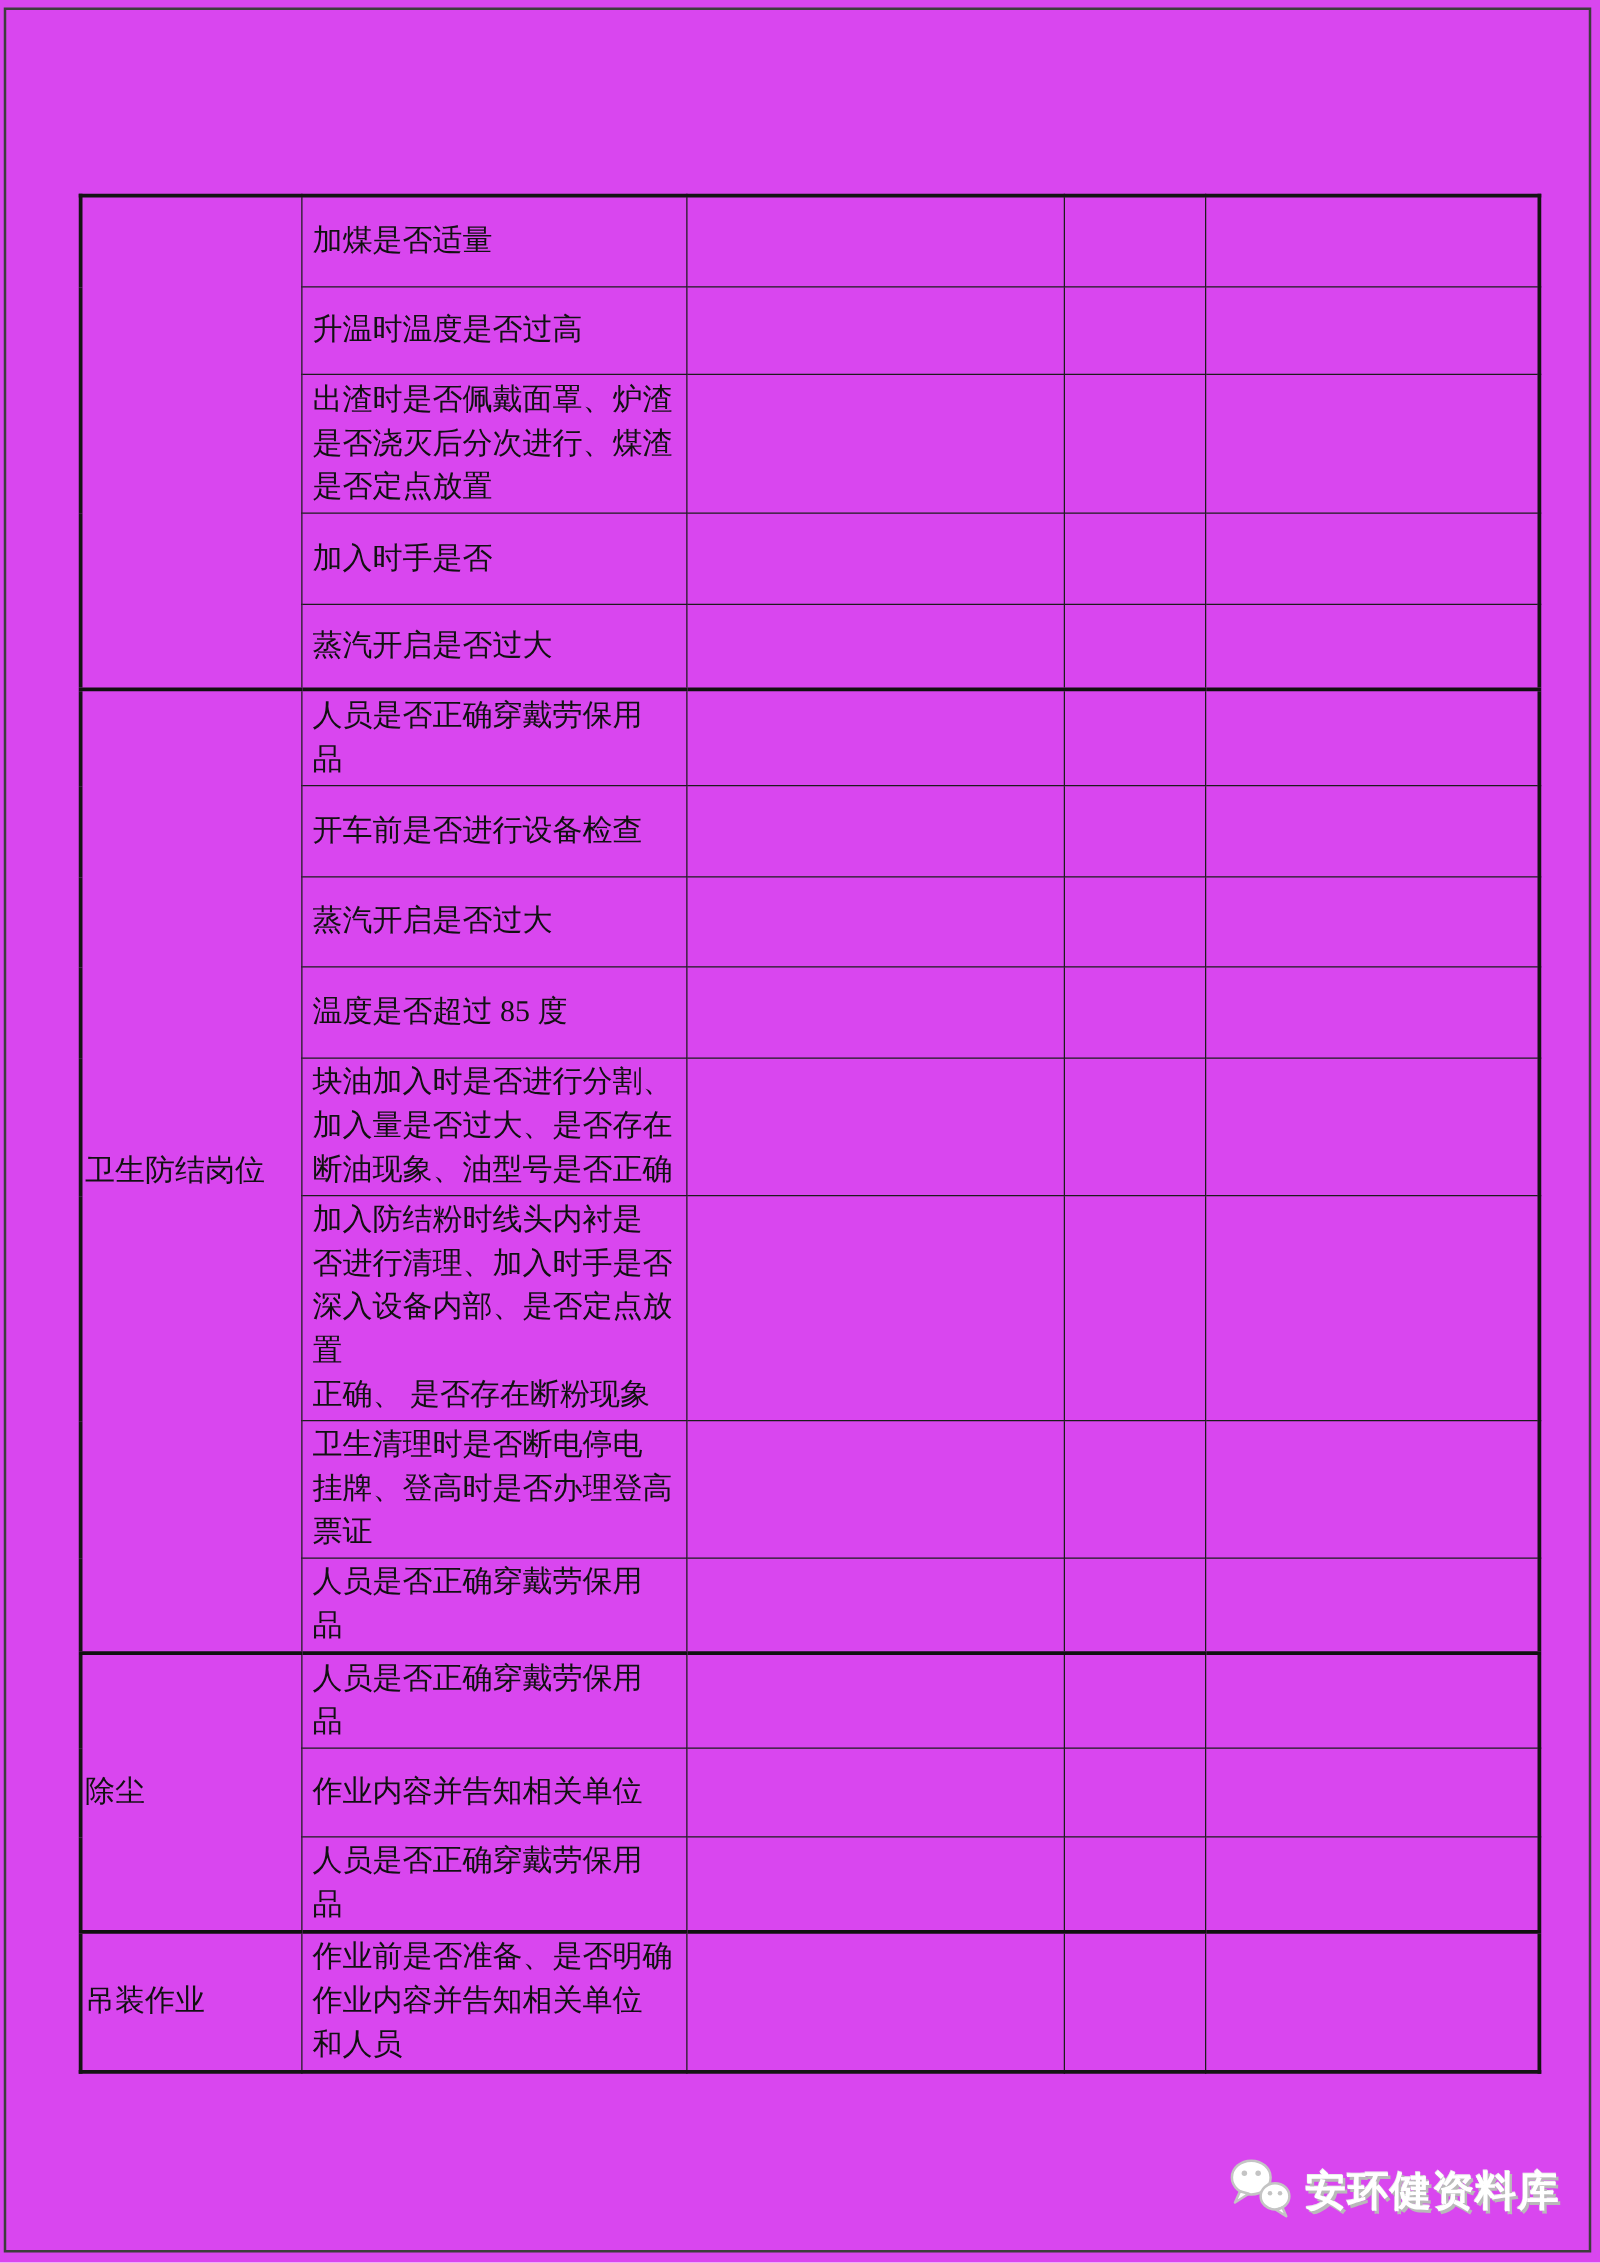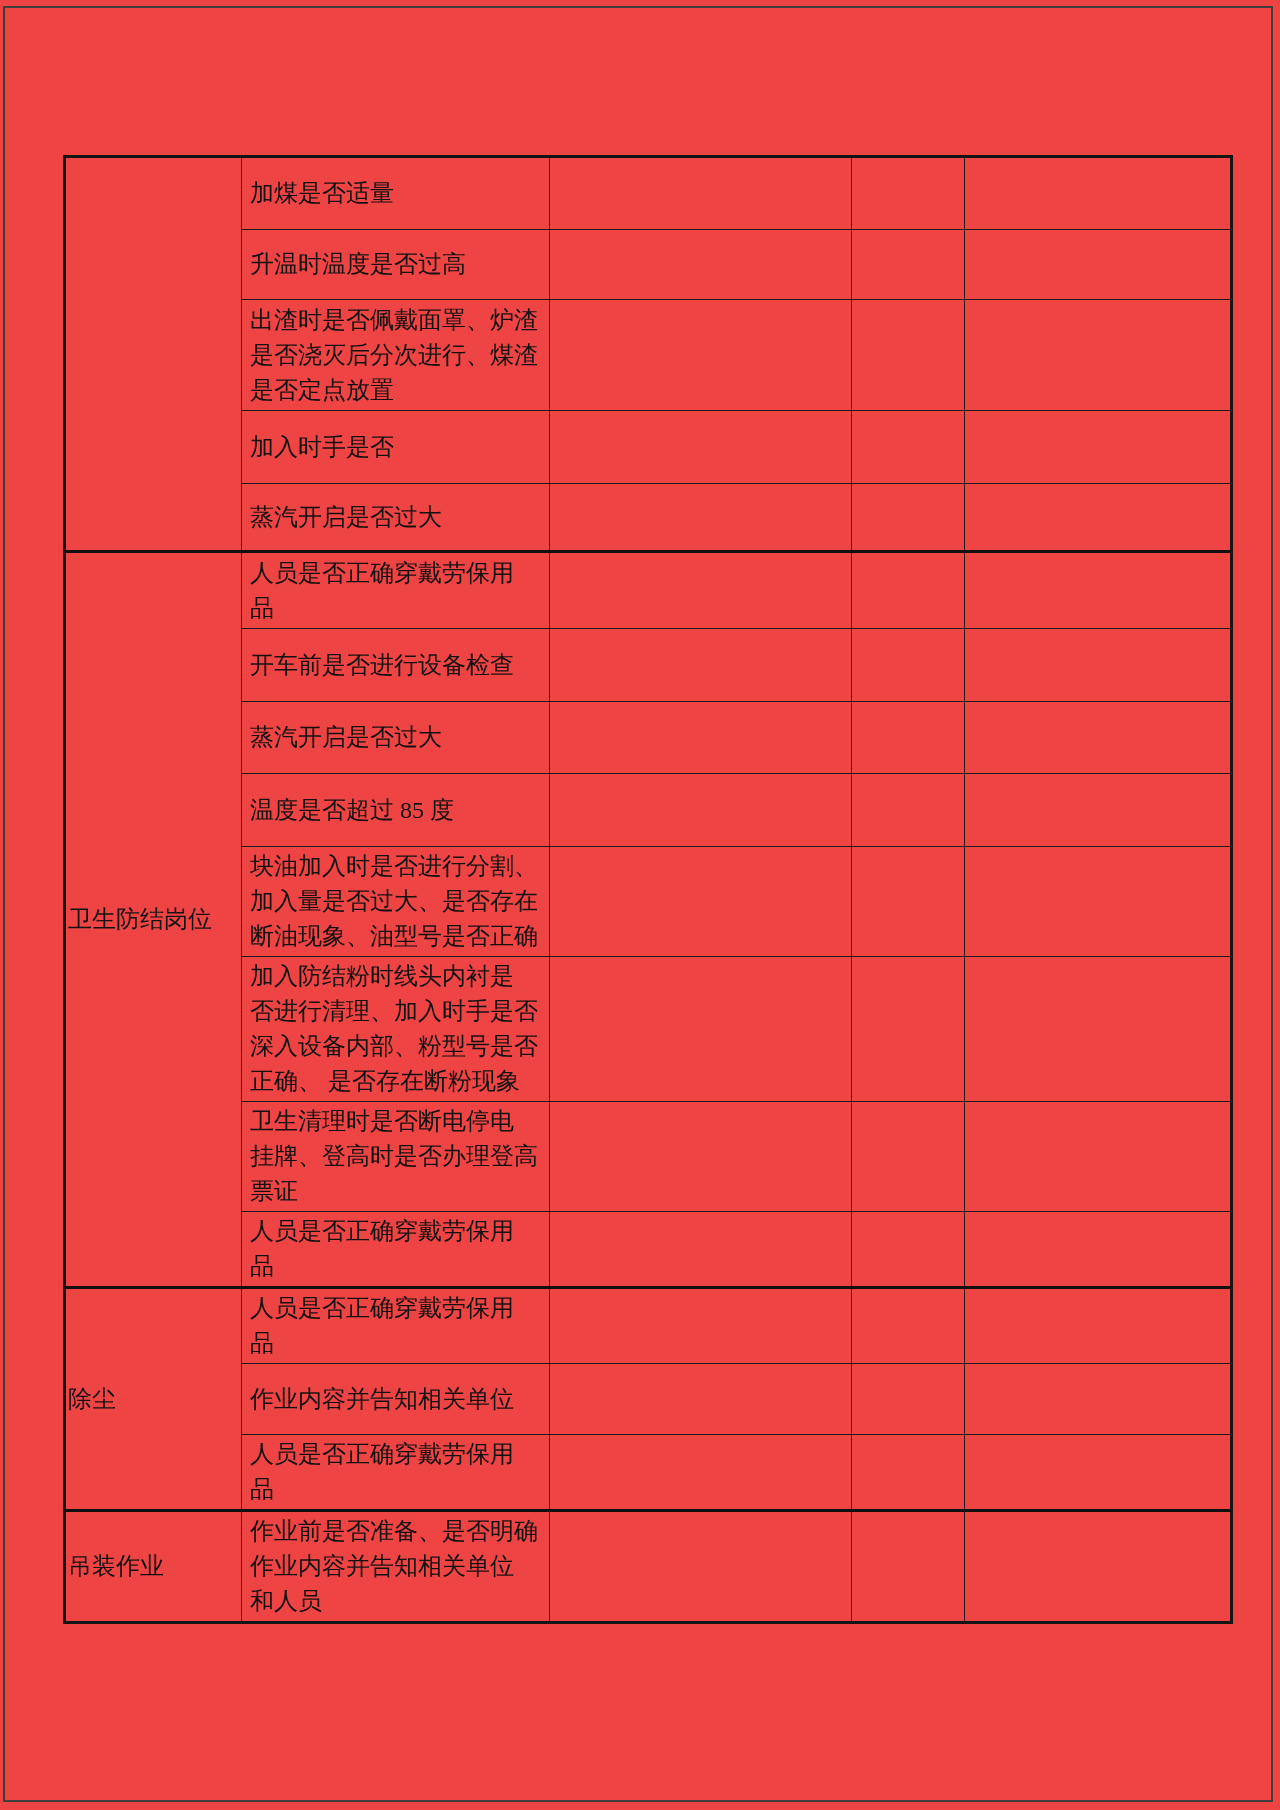--- a/index.html
+++ b/index.html
@@ -6,21 +6,21 @@
     margin: 0;
     padding: 0;
     background: #ffffff;
     font-family: "Liberation Serif", "DejaVu Serif", serif;
     color: #111111;
   }
   .page {
     position: relative;
     width: 1280px;
     height: 1810px;
-    background: #ef4444;
+    background: #d946ef;
     overflow: hidden;
   }
   .frame {
     position: absolute;
     left: 3px;
     top: 6px;
     width: 1270px;
     height: 1796px;
     border: 2px solid #3d3d3d;
     box-sizing: border-box;
@@ -163,21 +163,21 @@
         <td class="item">块油加入时是否进行分割、
 加入量是否过大、是否存在
 断油现象、油型号是否正确</td>
         <td></td>
         <td></td>
         <td></td>
       </tr>
       <tr style="height:141px">
         <td class="item">加入防结粉时线头内衬是
 否进行清理、加入时手是否
-深入设备内部、粉型号是否
+深入设备内部、是否定点放置
 正确、 是否存在断粉现象</td>
         <td></td>
         <td></td>
         <td></td>
       </tr>
       <tr style="height:109px">
         <td class="item">卫生清理时是否断电停电
 挂牌、登高时是否办理登高
 票证</td>
         <td></td>
@@ -220,13 +220,32 @@
 作业内容并告知相关单位
 和人员</td>
         <td></td>
         <td></td>
         <td></td>
       </tr>
     </tbody>
   </table>
 
 
+  <div class="wm">
+    <span>
+      <svg width="58" height="52" viewBox="0 0 58 52">
+        <g fill="#ffffff" stroke="#c4c4c4" stroke-width="2">
+          <ellipse cx="21" cy="17" rx="15.5" ry="13.5"></ellipse>
+          <path d="M12 28 L8 37 L19 30 Z" stroke-linejoin="round"></path>
+          <ellipse cx="40" cy="32" rx="11.5" ry="10.5"></ellipse>
+          <path d="M46 41 L49 48 L41 43 Z" stroke-linejoin="round"></path>
+        </g>
+        <g fill="#c4c4c4" stroke="none">
+          <circle cx="15.5" cy="13.5" r="2.2"></circle>
+          <circle cx="26.5" cy="13.5" r="2.2"></circle>
+          <circle cx="36" cy="29.5" r="1.8"></circle>
+          <circle cx="44" cy="29.5" r="1.8"></circle>
+        </g>
+      </svg>
+    </span>
+    <span class="wm-text">安环健资料库</span>
+  </div>
 </div>
 
 </body></html>

